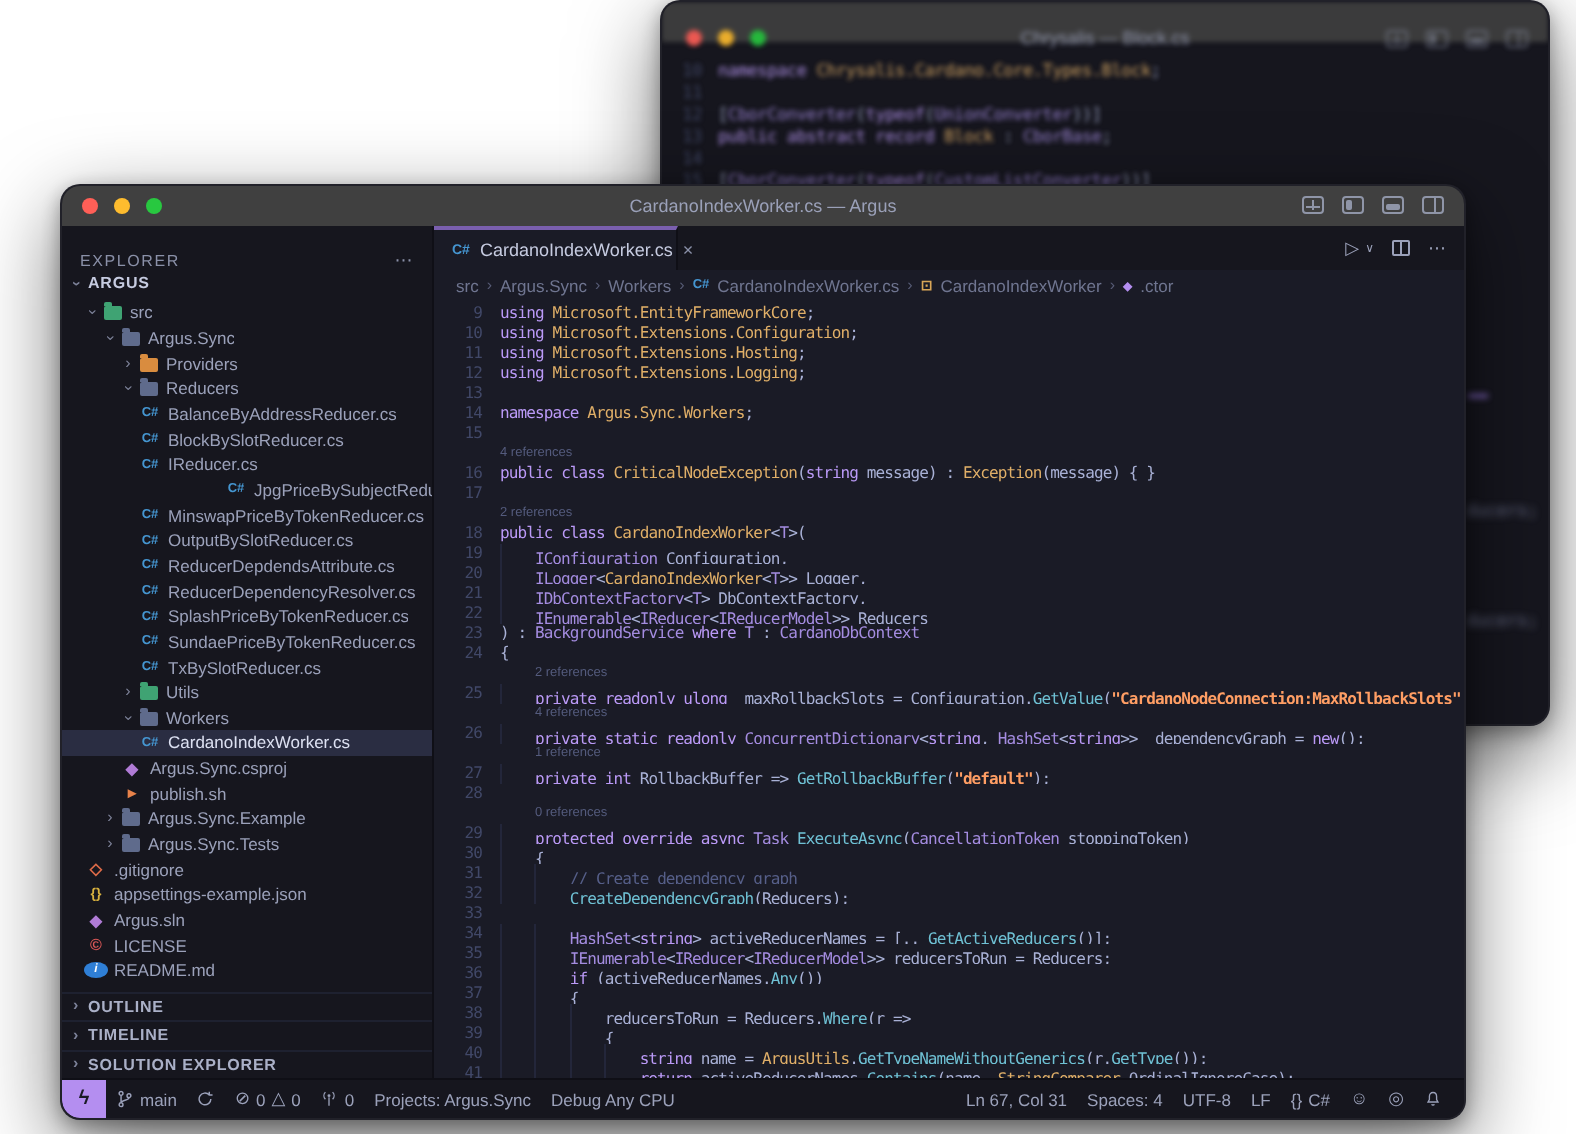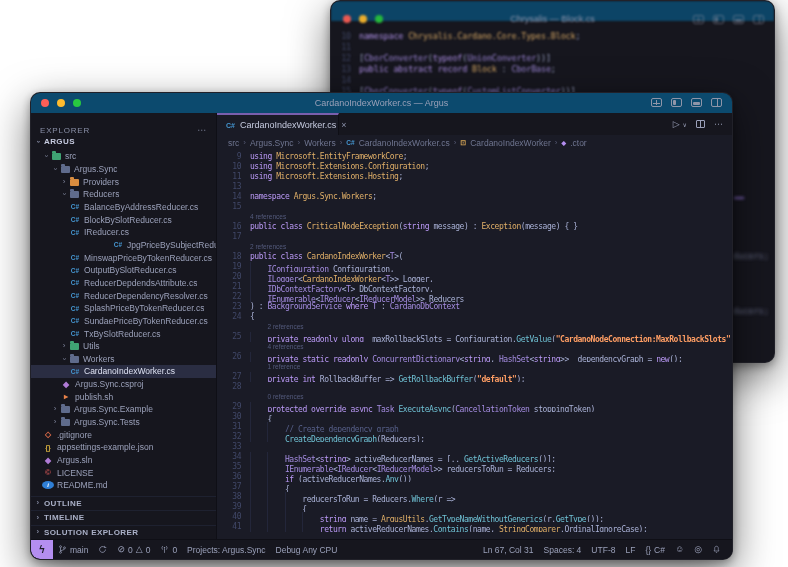--- a/index.html
+++ b/index.html
@@ -6,21 +6,21 @@
   #app{position:relative;width:788px;height:567px;background:#ffffff;overflow:hidden;
        font-family:"Liberation Sans",sans-serif;-webkit-font-smoothing:antialiased;}
 
   
   .window{position:absolute;border-radius:10px;overflow:hidden;background:#16161e;
           box-shadow:0 14px 42px rgba(0,0,0,.55),0 3px 10px rgba(0,0,0,.35);
           border:1px solid rgba(255,255,255,.05);box-sizing:border-box;}
   #bg-window{left:330px;top:0;width:445px;height:363px;}
   #main-window{left:30px;top:92px;width:703px;height:468px;display:flex;flex-direction:column;}
 
-  .titlebar{position:relative;flex:0 0 20px;height:20px;background:#0c4a6e;}
+  .titlebar{position:relative;flex:0 0 20px;height:20px;background:#404040;}
   .lights{position:absolute;left:10px;top:6px;display:flex;gap:8px;}
   .light{width:8px;height:8px;border-radius:50%;}
   .l-red{background:#ff5f57}.l-yellow{background:#febc2e}.l-green{background:#28c840}
   .wtitle{position:absolute;left:100px;right:100px;top:5px;text-align:center;font-size:9px;color:#9aa0b8;
           white-space:nowrap;overflow:hidden;}
   .tb-icons{position:absolute;right:10px;top:5px;display:flex;gap:9px;align-items:center;}
   .lo{width:11px;height:9px;border:1px solid #8f95a8;border-radius:2px;position:relative;box-sizing:border-box;}
   .lo::before,.lo::after{content:"";position:absolute;}
   .lo-grid::before{left:4px;top:1px;bottom:1px;width:1px;background:#8f95a8;}
   .lo-grid::after{left:1px;right:1px;top:4px;height:1px;background:#8f95a8;}
@@ -357,20 +357,21 @@
             <span class="bc-ic ic-class">⊡</span>
             <span>CardanoIndexWorker</span>
             <span class="bc-sep">›</span>
             <span class="bc-ic ic-method">◆</span>
             <span>.ctor</span>
           </div>
         <div id="code">
             <div class="cline"><span class="lnum">9</span><span class="ltext"><span class="tk-k">using </span><span class="tk-c">Microsoft.EntityFrameworkCore</span><span class="tk-d">;</span></span></div>
             <div class="cline"><span class="lnum">10</span><span class="ltext"><span class="tk-k">using </span><span class="tk-c">Microsoft.Extensions.Configuration</span><span class="tk-d">;</span></span></div>
             <div class="cline"><span class="lnum">11</span><span class="ltext"><span class="tk-k">using </span><span class="tk-c">Microsoft.Extensions.Hosting</span><span class="tk-d">;</span></span></div>
+            <div class="cline"><span class="lnum">12</span><span class="ltext"><span class="tk-k">using </span><span class="tk-c">Microsoft.Extensions.Logging</span><span class="tk-d">;</span></span></div>
             <div class="cline"><span class="lnum">13</span><span class="ltext"></span></div>
             <div class="cline"><span class="lnum">14</span><span class="ltext"><span class="tk-k">namespace </span><span class="tk-c">Argus.Sync.Workers</span><span class="tk-d">;</span></span></div>
             <div class="cline"><span class="lnum">15</span><span class="ltext"></span></div>
             <div class="lensrow" style="padding-left: 33px;">4 references</div>
             <div class="cline"><span class="lnum">16</span><span class="ltext"><span class="tk-k">public class </span><span class="tk-c">CriticalNodeException</span><span class="tk-d">(</span><span class="tk-k">string</span><span class="tk-d"> message) : </span><span class="tk-c">Exception</span><span class="tk-d">(message) { }</span></span></div>
             <div class="cline"><span class="lnum">17</span><span class="ltext"></span></div>
             <div class="lensrow" style="padding-left: 33px;">2 references</div>
             <div class="cline"><span class="lnum">18</span><span class="ltext"><span class="tk-k">public class </span><span class="tk-c">CardanoIndexWorker</span><span class="tk-d">&lt;</span><span class="tk-i">T</span><span class="tk-d">&gt;(</span></span></div>
             <div class="cline"><span class="lnum">19</span><span class="ltext"><span class="ig"></span><span class="tk-i">IConfiguration</span><span class="tk-d"> Configuration,</span></span></div>
             <div class="cline"><span class="lnum">20</span><span class="ltext"><span class="ig"></span><span class="tk-i">ILogger</span><span class="tk-d">&lt;</span><span class="tk-c">CardanoIndexWorker</span><span class="tk-d">&lt;</span><span class="tk-i">T</span><span class="tk-d">&gt;&gt; Logger,</span></span></div>

